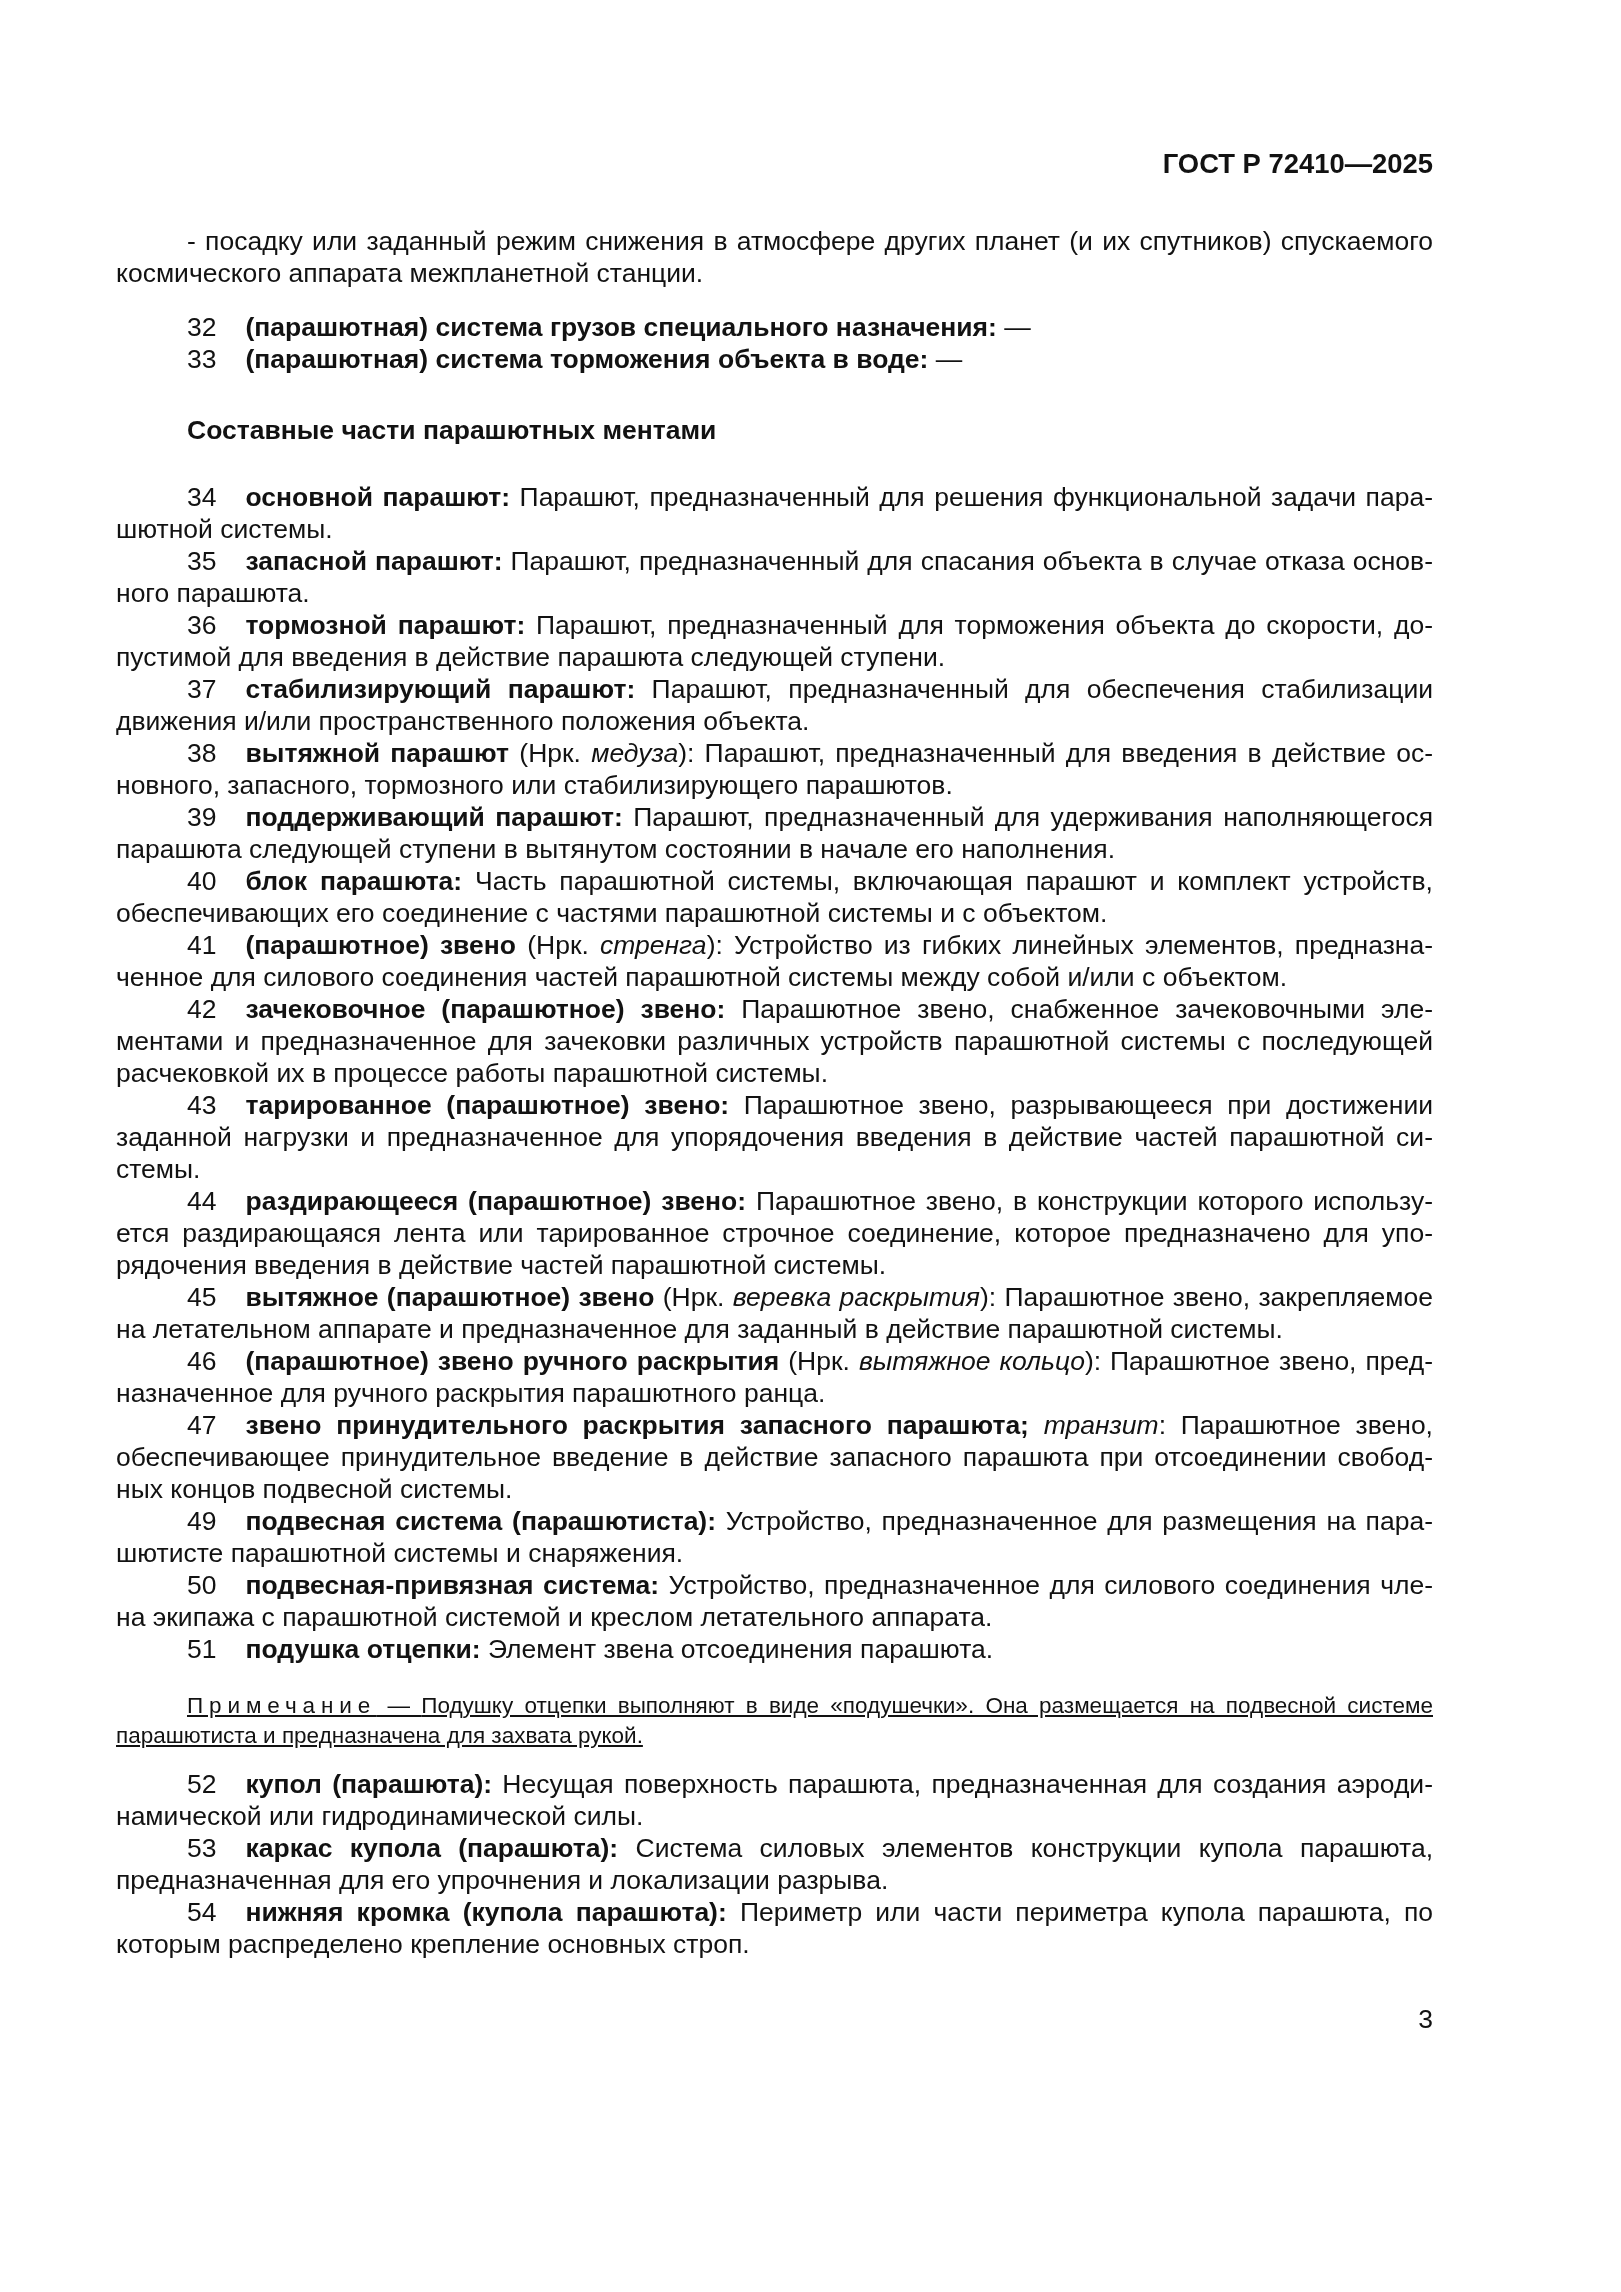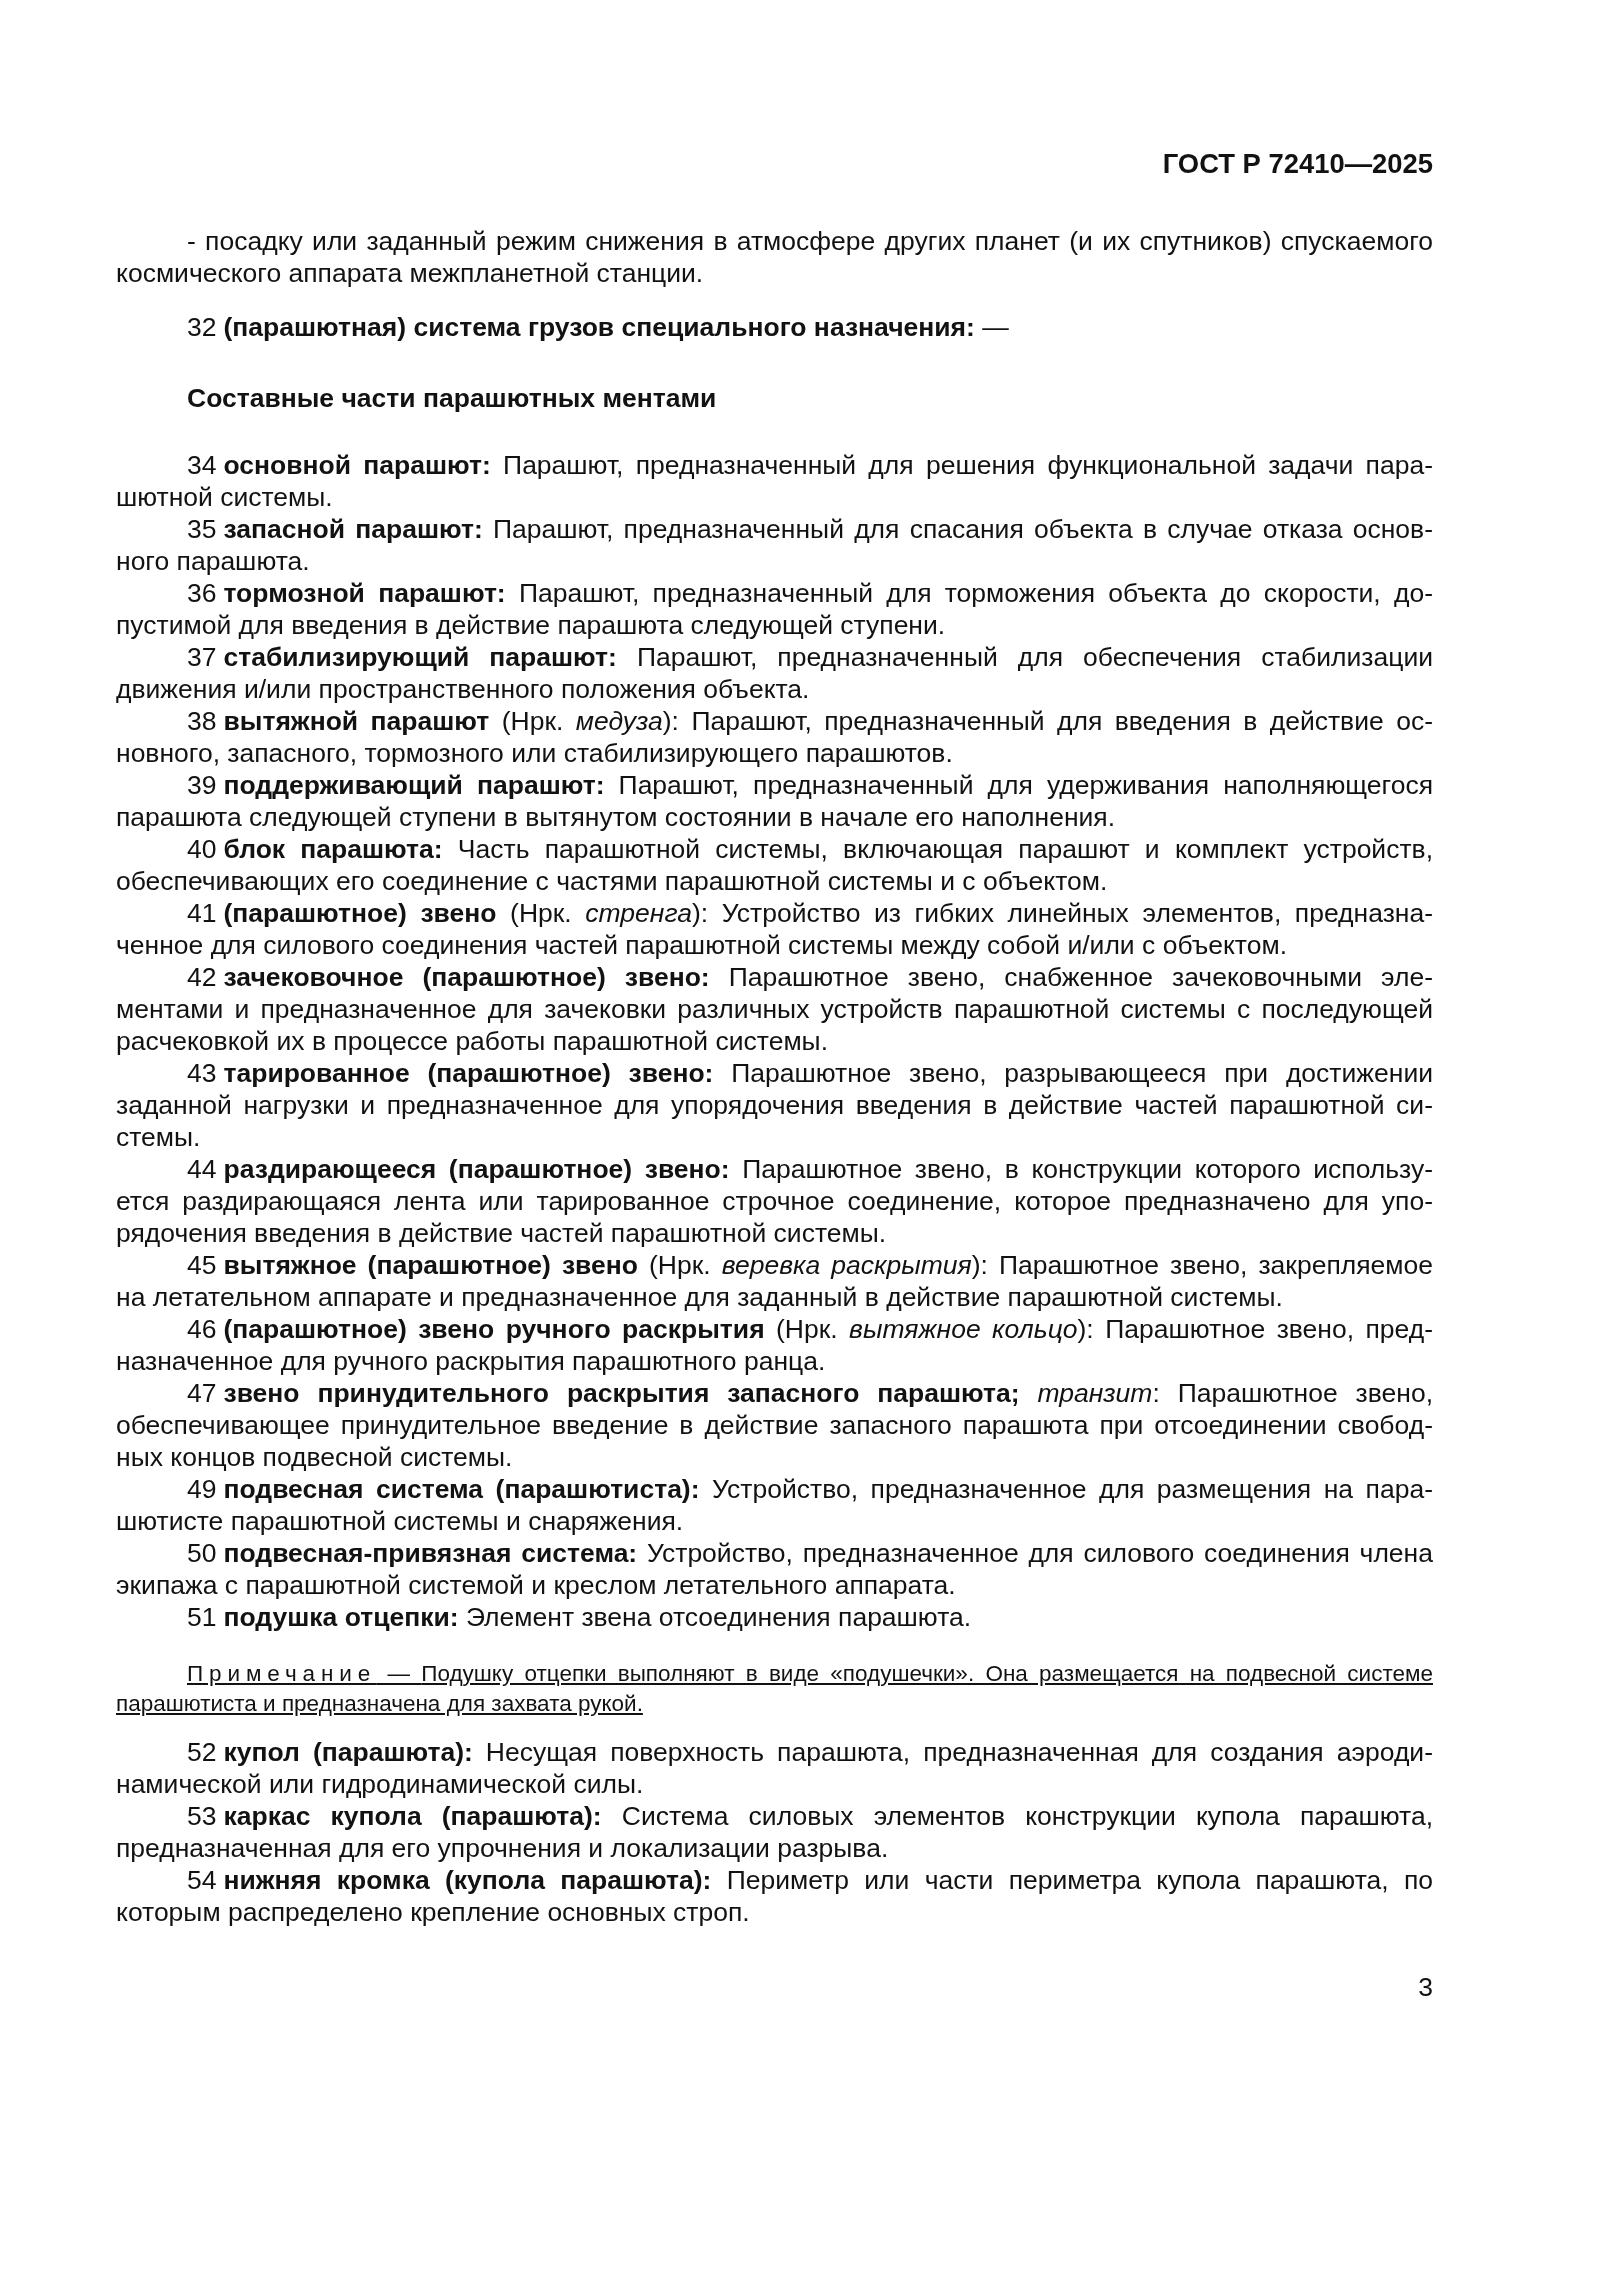--- a/index.html
+++ b/index.html
@@ -23,21 +23,21 @@
     margin-bottom: 47px;
   }
   p { margin: 0; text-align: justify; text-indent: 71px; }
   .intro { margin-bottom: 21.6px; }
   .section-heading {
     font-weight: bold;
     margin-top: 39px;
     margin-bottom: 35px;
     text-align: left;
   }
-  .def .num { margin-right: 7px; }
+  .def .num { margin-right: 29px; }
   .seg-b { font-weight: bold; }
   .seg-i { font-style: italic; }
   .seg-n { font-weight: normal; font-style: normal; }
   .note {
     font-size: 22.5px;
     line-height: 30px;
     margin-top: 26px;
     margin-bottom: 17.6px;
     text-decoration: underline;
   }
@@ -55,20 +55,21 @@
 
   <div class="doc-header">
     <span>ГОСТ Р 72410—2025</span>
   </div>
 
   <p class="intro">- посадку или заданный режим снижения в атмосфере других планет (и их спутников) спускаемого космиче­ского аппарата межпланетной станции.</p>
 
   <div id="special-terms">
   <p class="def"><span class="num">32</span><span class="segs"><span class="seg-b">(парашютная) система грузов специального назначения:</span><span class="seg-n"> —</span></span></p>
 
+  <p class="def"><span class="num">33</span><span class="segs"><span class="seg-b">(парашютная) система торможения объекта в воде:</span><span class="seg-n"> —</span></span></p>
 </div>
 
   <p class="section-heading">Составные части парашютных ментами</p>
 
   <div id="definitions-1">
   <p class="def"><span class="num">34</span><span class="segs"><span class="seg-b">основной парашют:</span><span class="seg-n"> Парашют, предназначенный для решения функциональной задачи пара­шютной системы.</span></span></p>
 
   <p class="def"><span class="num">35</span><span class="segs"><span class="seg-b">запасной парашют:</span><span class="seg-n"> Парашют, предназначенный для спасания объекта в случае отказа основ­ного парашюта.</span></span></p>
 
   <p class="def"><span class="num">36</span><span class="segs"><span class="seg-b">тормозной парашют:</span><span class="seg-n"> Парашют, предназначенный для торможения объекта до скорости, до­пустимой для введения в действие парашюта следующей ступени.</span></span></p>

